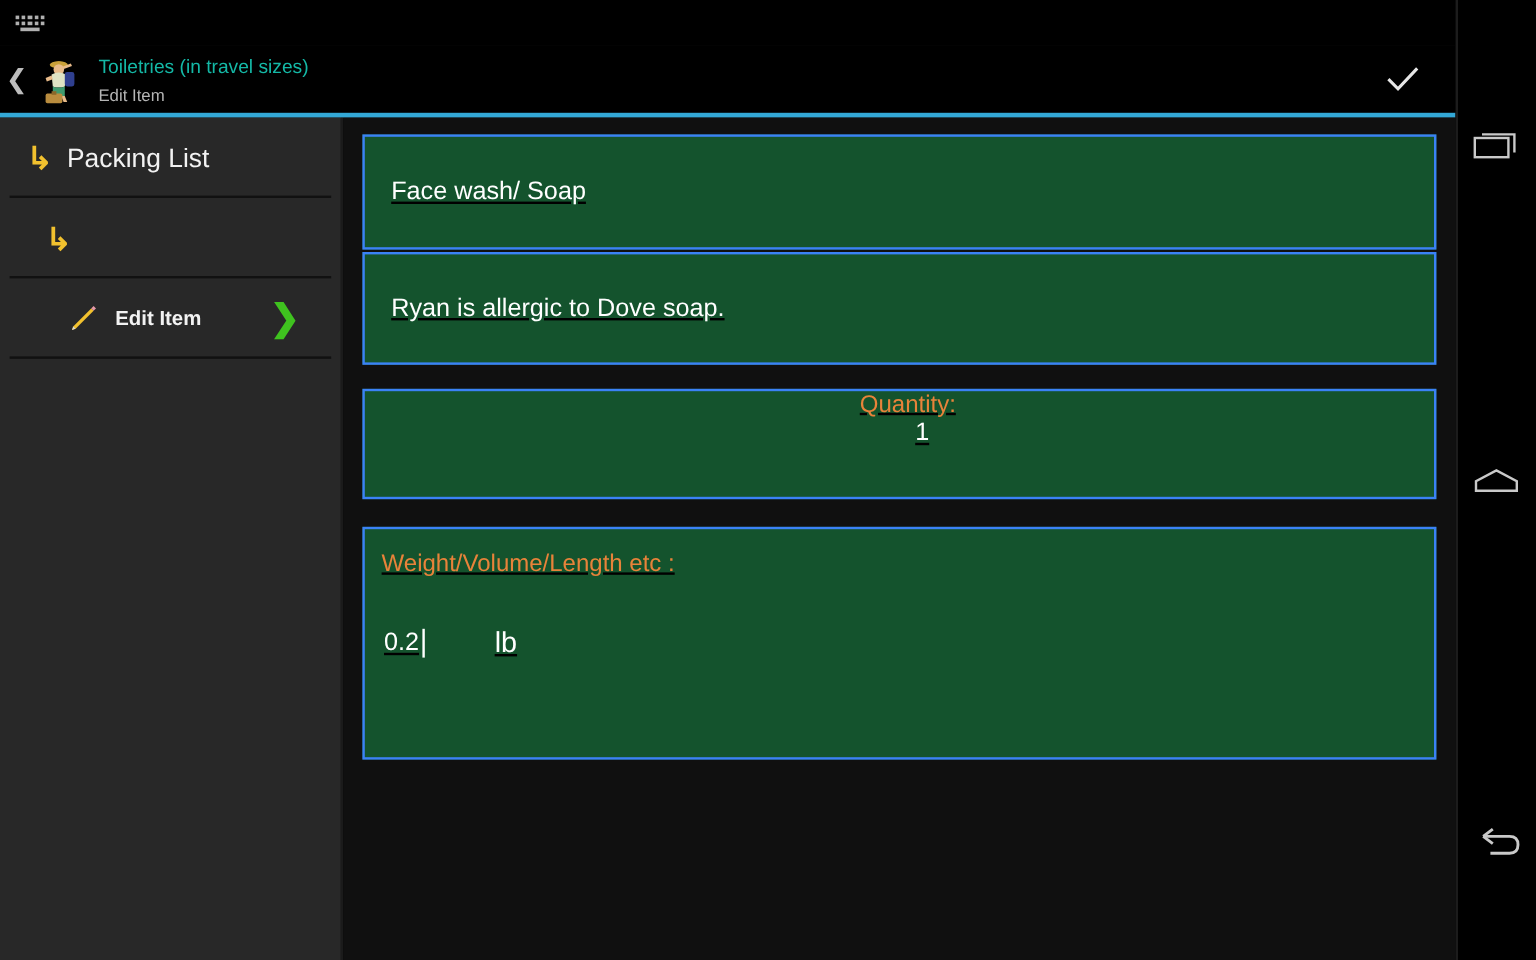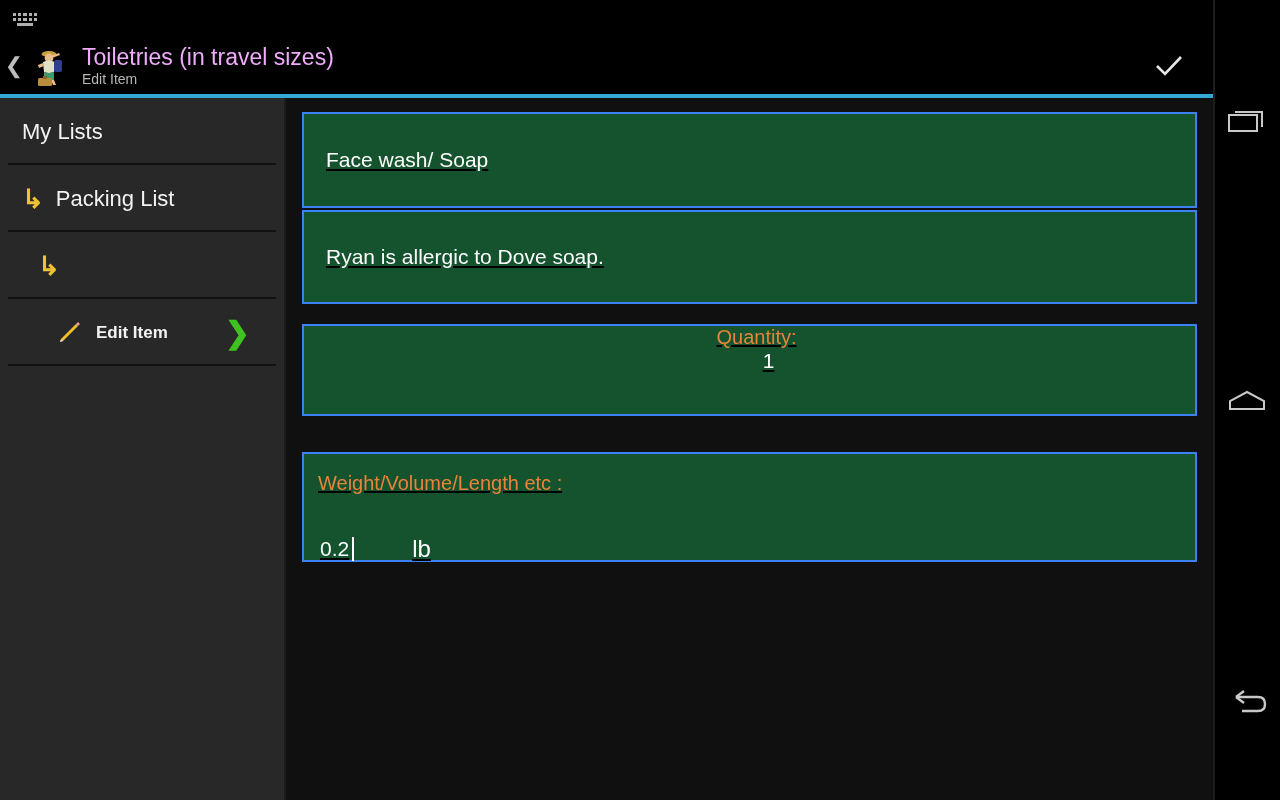--- a/index.html
+++ b/index.html
@@ -65,21 +65,21 @@
   .back-chevron {
     width: 24px; text-align: center; color: #bdbdbd;
     font-size: 22px; line-height: 1; margin-left: 2px;
     cursor: pointer;
   }
   .app-icon {
     width: 40px; height: 42px; position: relative; margin-left: 2px;
   }
   .titles { margin-left: 14px; }
   .titles .t1 {
-    color: #f0abfc; font-size: 23px; line-height: 26px; font-weight: 400;
+    color: #14b8a6; font-size: 16px; line-height: 26px; font-weight: 400;
   }
   .titles .t2 {
     color: #b6b6b6; font-size: 14px; line-height: 17px; margin-top: 1px;
   }
   .ab-actions { margin-left: auto; display: flex; align-items: center; }
   .ab-btn {
     width: 74px; height: 56px; display: flex;
     align-items: center; justify-content: center; cursor: pointer;
   }
   .accent-line {
@@ -140,21 +140,21 @@
   .field.name { height: 96px; display:flex; align-items:center; padding-left: 22px; }
   .field.note { height: 94px; display:flex; align-items:center; padding-left: 22px; margin-top: 2px; }
   .f-text { color: #ffffff; font-size: 21px; }
   .group { margin-top: 20px; }
   .field.qty {
     height: 92px; display: flex; align-items: center; padding-left: 14px; flex-direction: column;
   }
   .orange { color: #e8833a; font-size: 20px; }
   .qty-value { color: #ffffff; font-size: 21px; margin-left: 24px; }
   .field.meas {
-    height: 110px; margin-top: 36px; padding: 18px 0 0 14px;
+    height: 194px; margin-top: 23px; padding: 18px 0 0 14px;
   }
   .meas-row {
     display: flex; align-items: center; margin-top: 40px; padding-left: 2px;
   }
   .meas-value {
     color: #ffffff; font-size: 21px; position: relative; padding-right: 2px;
   }
   .caret {
     display: inline-block; width: 2px; height: 24px;
     background: #ffffff; vertical-align: -5px; margin-left: 1px;
@@ -250,24 +250,20 @@
           <path d="M6 6 L28 28 M28 6 L6 28" stroke="#e6e6e6" stroke-width="2.6" fill="none"></path>
         </svg>
       </div>
     </div>
   </div>
 
   <div class="accent-line"></div>
 
   <div class="sidebar">
 
-    <div class="sb-row l0">
-      <span class="sb-label">My Lists</span>
-      <span class="sep"></span>
-    </div>
 
     <div class="sb-row l1">
       <span class="sb-arrow">↳</span>
       <span class="sb-label">Packing List</span>
       <span class="sep"></span>
     </div>
 
     <div class="sb-row l2">
       <span class="sb-arrow">↳</span>
       <span class="sep"></span>

